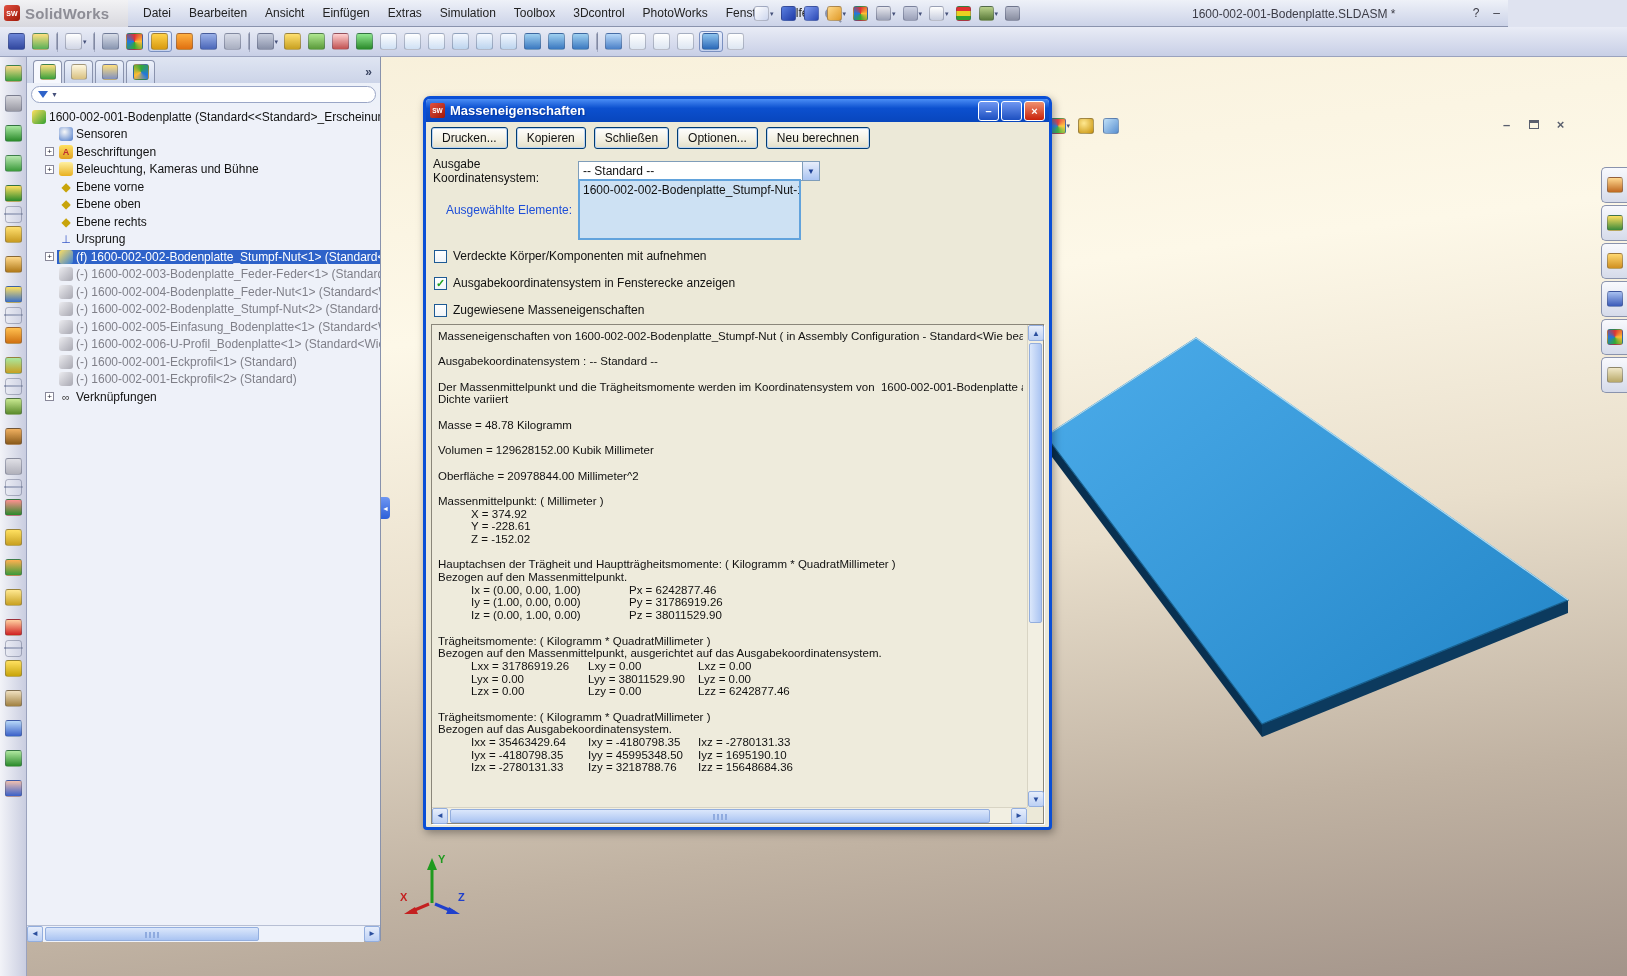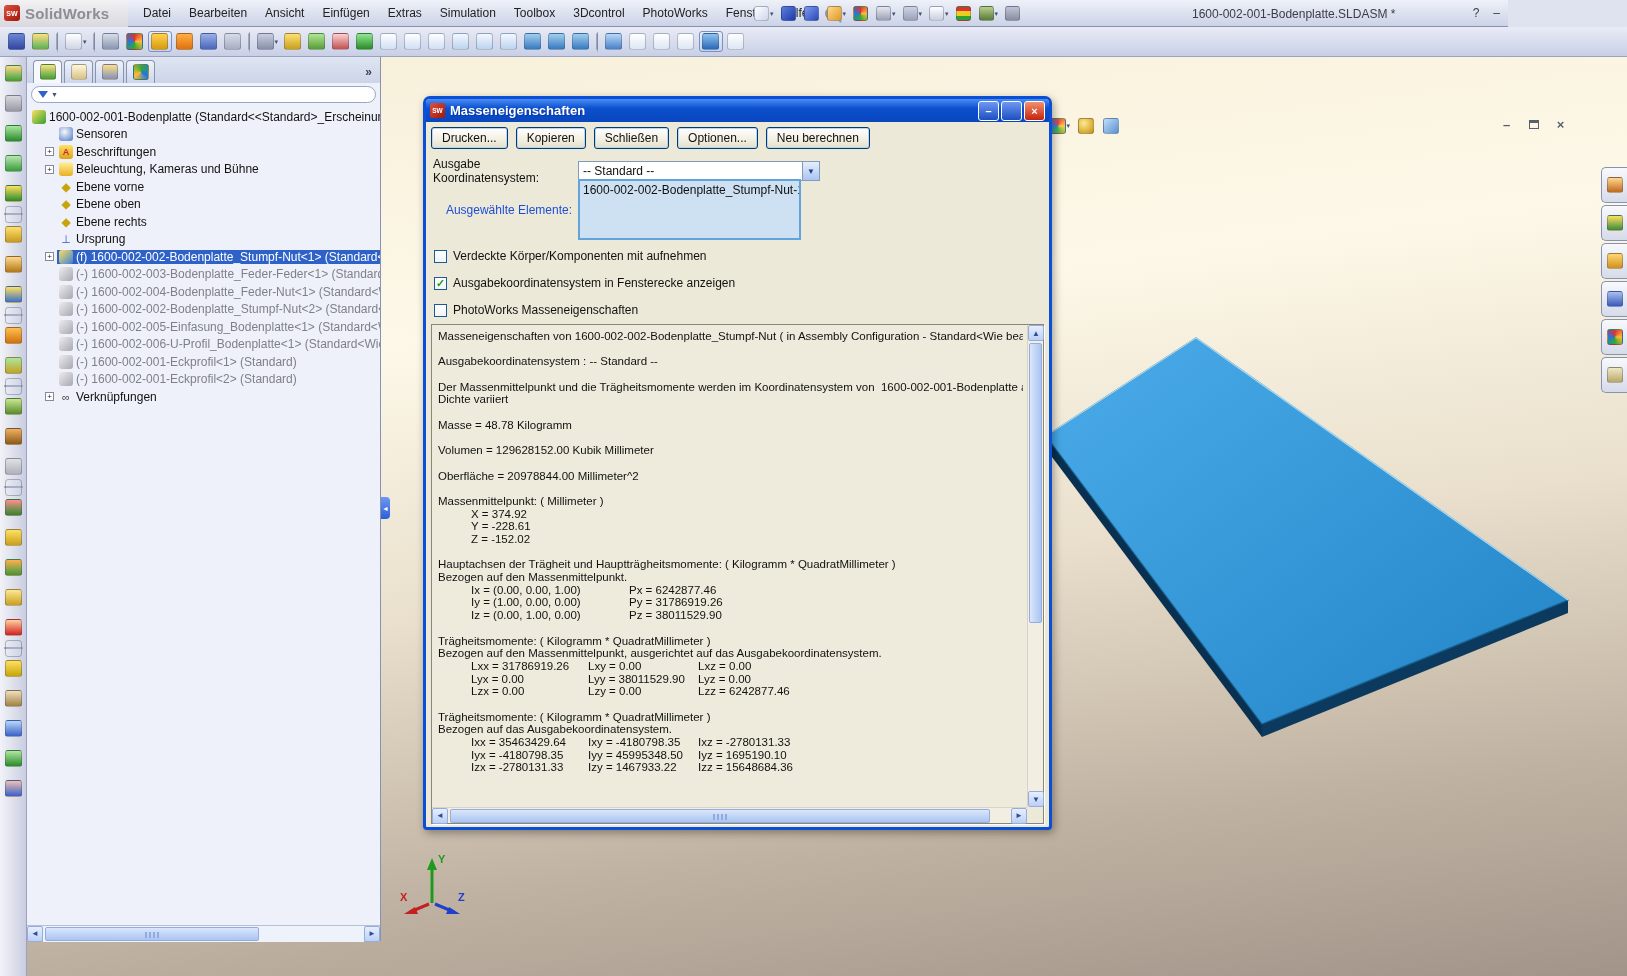--- a/index.html
+++ b/index.html
@@ -867,21 +867,21 @@
             <span class="chk">
               <i>✓</i>
             </span>
             <span class="chklabel">Ausgabekoordinatensystem in Fensterecke anzeigen</span>
           </label>
 
           <label class="chkrow" style="top: 181px;">
             <span class="chk">
               <i></i>
             </span>
-            <span class="chklabel">PhotoWorks Masseneigenschaften</span>
+            <span class="chklabel">Zugewiesene Masseneigenschaften</span>
           </label>
         </div>
       <div class="results">
         <div class="report">
 
             <div class="rline"><span class="c1">Masseneigenschaften von 1600-002-002-Bodenplatte_Stumpf-Nut ( in Assembly Configuration - Standard&lt;Wie bearbeitet&gt; )</span><span class="c2"></span><span class="c3"></span></div>
 
             <div class="rline"><span class="c1"></span><span class="c2"></span><span class="c3"></span></div>
 
             <div class="rline"><span class="c1">Ausgabekoordinatensystem : -- Standard --</span><span class="c2"></span><span class="c3"></span></div>
@@ -941,21 +941,21 @@
             <div class="rline"><span class="c1"></span><span class="c2"></span><span class="c3"></span></div>
 
             <div class="rline"><span class="c1">Trägheitsmomente: ( Kilogramm * QuadratMillimeter )</span><span class="c2"></span><span class="c3"></span></div>
 
             <div class="rline"><span class="c1">Bezogen auf das Ausgabekoordinatensystem.</span><span class="c2"></span><span class="c3"></span></div>
 
             <div class="rline cols"><span class="c1">Ixx = 35463429.64</span><span class="c2">Ixy = -4180798.35</span><span class="c3">Ixz = -2780131.33</span></div>
 
             <div class="rline cols"><span class="c1">Iyx = -4180798.35</span><span class="c2">Iyy = 45995348.50</span><span class="c3">Iyz = 1695190.10</span></div>
 
-            <div class="rline cols"><span class="c1">Izx = -2780131.33</span><span class="c2">Izy = 1467933.22</span><span class="c3">Izz = 15648684.36</span></div>
+            <div class="rline cols"><span class="c1">Izx = -2780131.33</span><span class="c2">Izy = 3218788.76</span><span class="c3">Izz = 15648684.36</span></div>
           </div>
         <div class="vsb">
           <span class="sbtn">▲</span>
           <span class="vtrack">
               <span class="vthumb"></span>
             </span>
           <span class="sbtn">▼</span>
         </div>
         <div class="hsb2 hsb">
           <span class="sbtn">◄</span>

